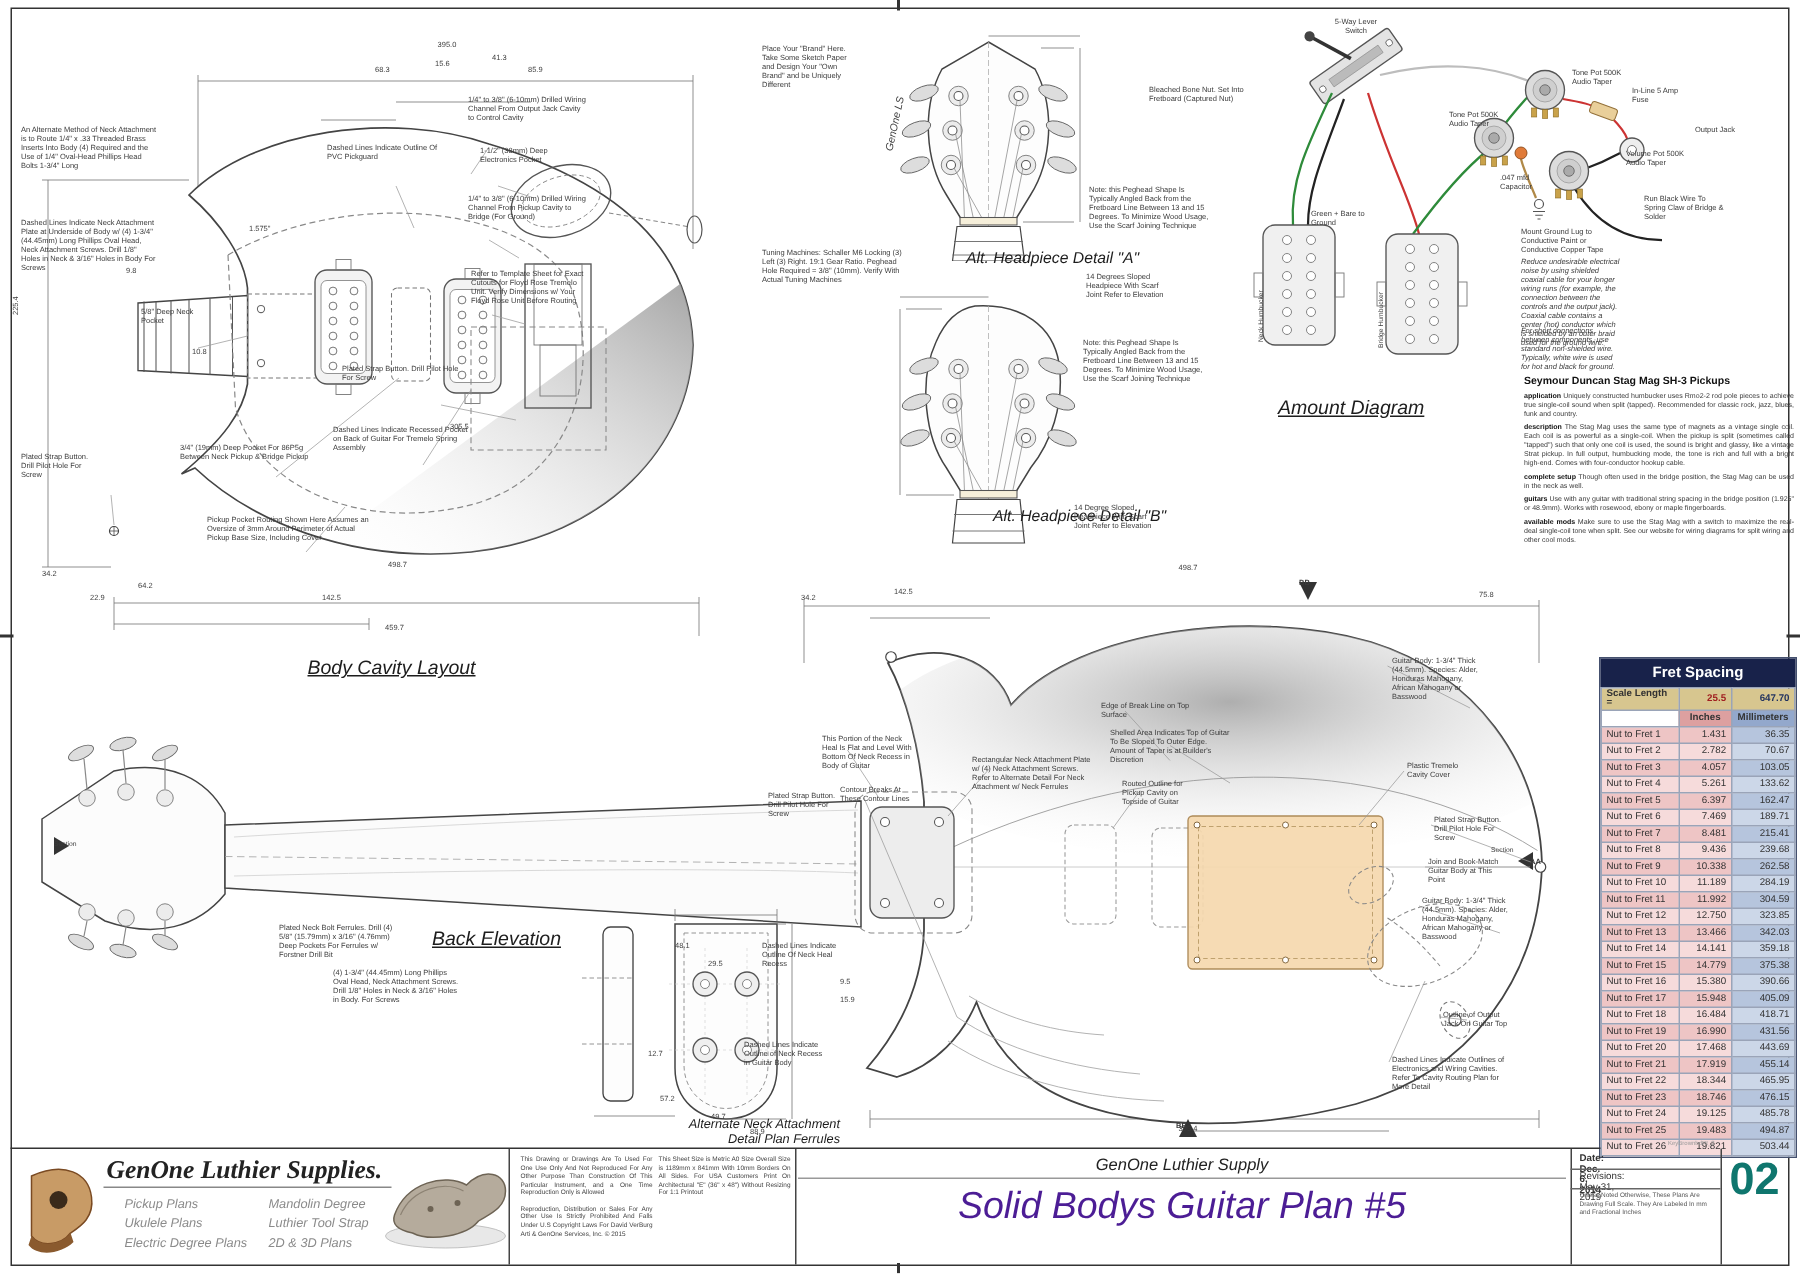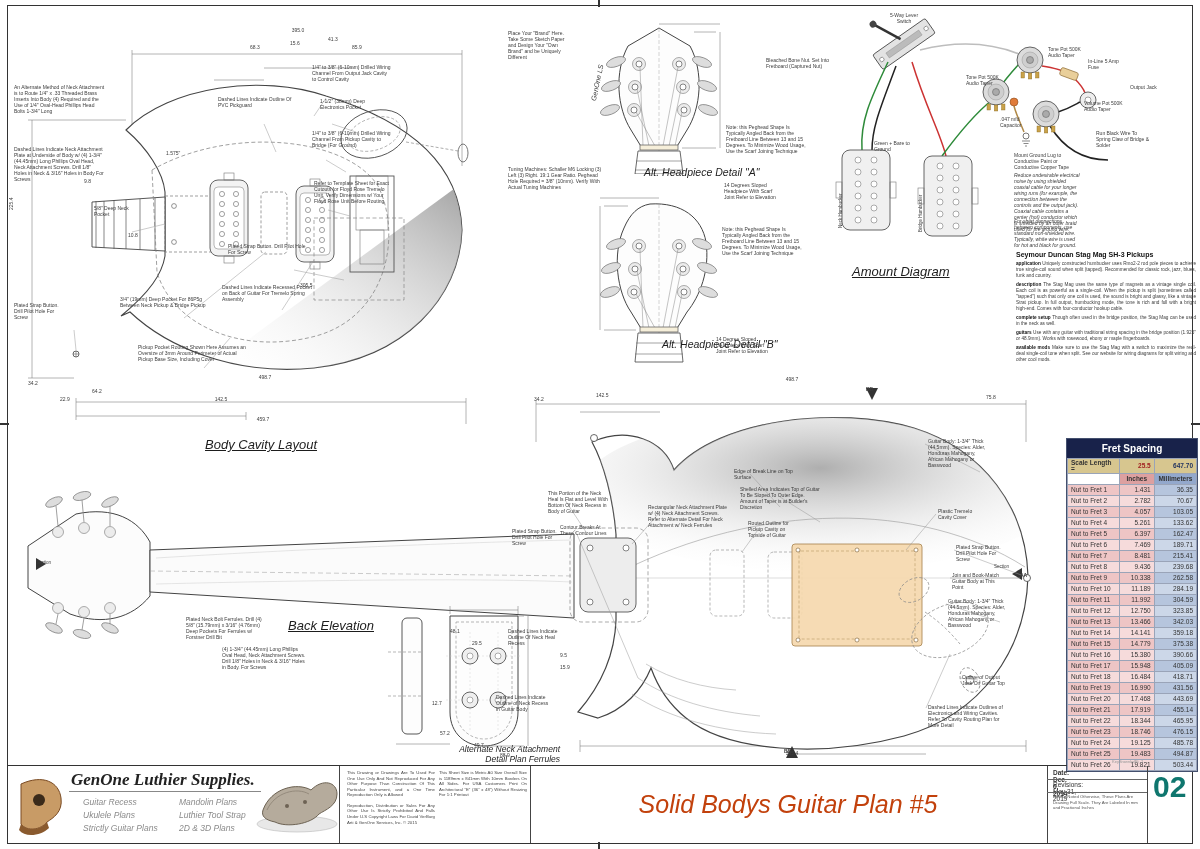--- a/index.html
+++ b/index.html
@@ -35,21 +35,21 @@
   tr.even .c-mm{background:#b6c5dd;}
   tr.odd  .c-mm{background:#ccd7e8;}
   
   .titleblock{position:absolute;left:7px;top:765px;width:1060px;height:77px;border-top:1.2px solid #333;}
   .tb-v{position:absolute;top:0;bottom:0;width:0;border-left:1px solid #444;}
   .tb-company{position:absolute;left:62px;top:4px;font-family:"Liberation Serif",serif;
               font-style:italic;font-weight:bold;font-size:17px;color:#222;border-bottom:1px solid #888;padding:0 6px 1px 2px;}
   .planscol{position:absolute;top:30px;font-style:italic;font-size:8.5px;color:#8b8b8b;line-height:1.55;}
   .legal{position:absolute;top:4px;width:88px;font-size:4.3px;line-height:1.3;color:#444;text-align:justify;}
   .tb-supply{position:absolute;left:525px;top:5px;width:512px;text-align:center;font-size:11px;font-style:italic;color:#222;border-bottom:1px solid #999;padding-bottom:2px;}
-  .tb-title{position:absolute;left:525px;top:24px;width:512px;text-align:center;font-size:25px;font-style:italic;color:#c2410c;}
+  .tb-title{position:absolute;left:525px;top:24px;width:512px;text-align:center;font-size:25px;font-style:italic;color:#4c1d95;}
   .tb-date{position:absolute;left:1046px;top:3px;font-size:6.5px;font-weight:bold;}
   .tb-rev{position:absolute;left:1046px;top:15px;font-size:6.5px;}
   .tb-note{position:absolute;left:1046px;top:28px;width:88px;font-size:4.3px;line-height:1.3;color:#555;}
   .tb-hline{position:absolute;left:1040px;width:100px;border-top:0.8px solid #666;}
   .tb-sheet{position:absolute;left:1146px;top:4px;width:42px;text-align:left;font-size:30px;font-weight:bold;color:#0f766e;}
 </style>
 </head>
 <body>
 
 <div class="sheet">
@@ -661,43 +661,44 @@
     <div class="tb-v" style="left:1040px"></div>
     <div class="tb-v" style="left:1140px"></div>
 
     <svg class="abs" style="left:6px;top:6px" width="54" height="64" viewBox="0 0 54 64">
       <path d="M8 12 C30 2 46 10 48 26 C50 40 40 46 34 50 C28 58 14 60 8 52 Z" fill="#c89b66" stroke="#7a4a22" stroke-width="1"></path>
       <path d="M8 52 C14 60 28 58 34 50 L36 56 C28 64 12 66 6 58 Z" fill="#8a5a2e"></path>
       <circle cx="26" cy="28" r="6" fill="#3a2a1a"></circle>
     </svg>
     <div class="tb-company">GenOne Luthier Supplies.</div>
     <div class="planscol" style="left:76px">
-        <div>Guitar Recess</div>
+        <div>Pickup Plans</div>
         <div>Ukulele Plans</div>
-        <div>Strictly Guitar Plans</div>
+        <div>Electric Degree Plans</div>
       </div>
     <div class="planscol" style="left:172px">
-        <div>Mandolin Plans</div>
+        <div>Mandolin Degree</div>
         <div>Luthier Tool Strap</div>
         <div>2D &amp; 3D Plans</div>
       </div>
     <svg class="abs" style="left:246px;top:4px" width="88" height="66" viewBox="0 0 88 66">
       <ellipse cx="44" cy="54" rx="40" ry="8" fill="#e8e8e8" stroke="#bbb" stroke-width="0.6"></ellipse>
       <path d="M10 40 C18 18 44 12 58 20 C70 8 84 12 84 24 C84 36 72 40 66 44 C58 54 34 58 22 52 C12 50 8 46 10 40 Z" fill="#b5ab9c" stroke="#6d6354" stroke-width="1"></path>
       <path d="M14 40 C22 22 44 17 56 24" fill="none" stroke="#8c8273" stroke-width="0.8"></path>
       <circle cx="34" cy="36" r="2" fill="#6d6354"></circle>
         <circle cx="52" cy="32" r="2" fill="#6d6354"></circle>
     </svg>
 
     <div class="legal" style="left:340px">
       <div>This Drawing or Drawings Are To Used For One Use Only And Not Reproduced For Any Other Purpose Than Construction Of This Particular Instrument, and a One Time Reproduction Only is Allowed</div>
       <div style="margin-top:5px">Reproduction, Distribution or Sales For Any Other Use Is Strictly Prohibited And Falls Under U.S Copyright Laws For David VerBurg Arti &amp; GenOne Services, Inc. © 2015</div>
     </div>
     <div class="legal" style="left:432px">This Sheet Size is Metric A0 Size Overall Size is 1189mm x 841mm With 10mm Borders On All Sides. For USA Customers Print On Architectural "E" (36" x 48") Without Resizing For 1:1 Printout</div>
 
+    <div class="tb-supply">GenOne Luthier Supply</div>
     <div class="tb-title">Solid Bodys Guitar Plan #5</div>
 
     <div class="tb-date">Date: Dec. 6, 2014</div>
     <div class="tb-hline" style="top:13px"></div>
     <div class="tb-rev">Revisions: May 31, 2019</div>
     <div class="tb-hline" style="top:26px"></div>
     <div class="tb-note">Unless Noted Otherwise, These Plans Are Drawing Full Scale. They Are Labeled In mm and Fractional Inches</div>
     <div class="tb-sheet">02</div>
   </div>
 

